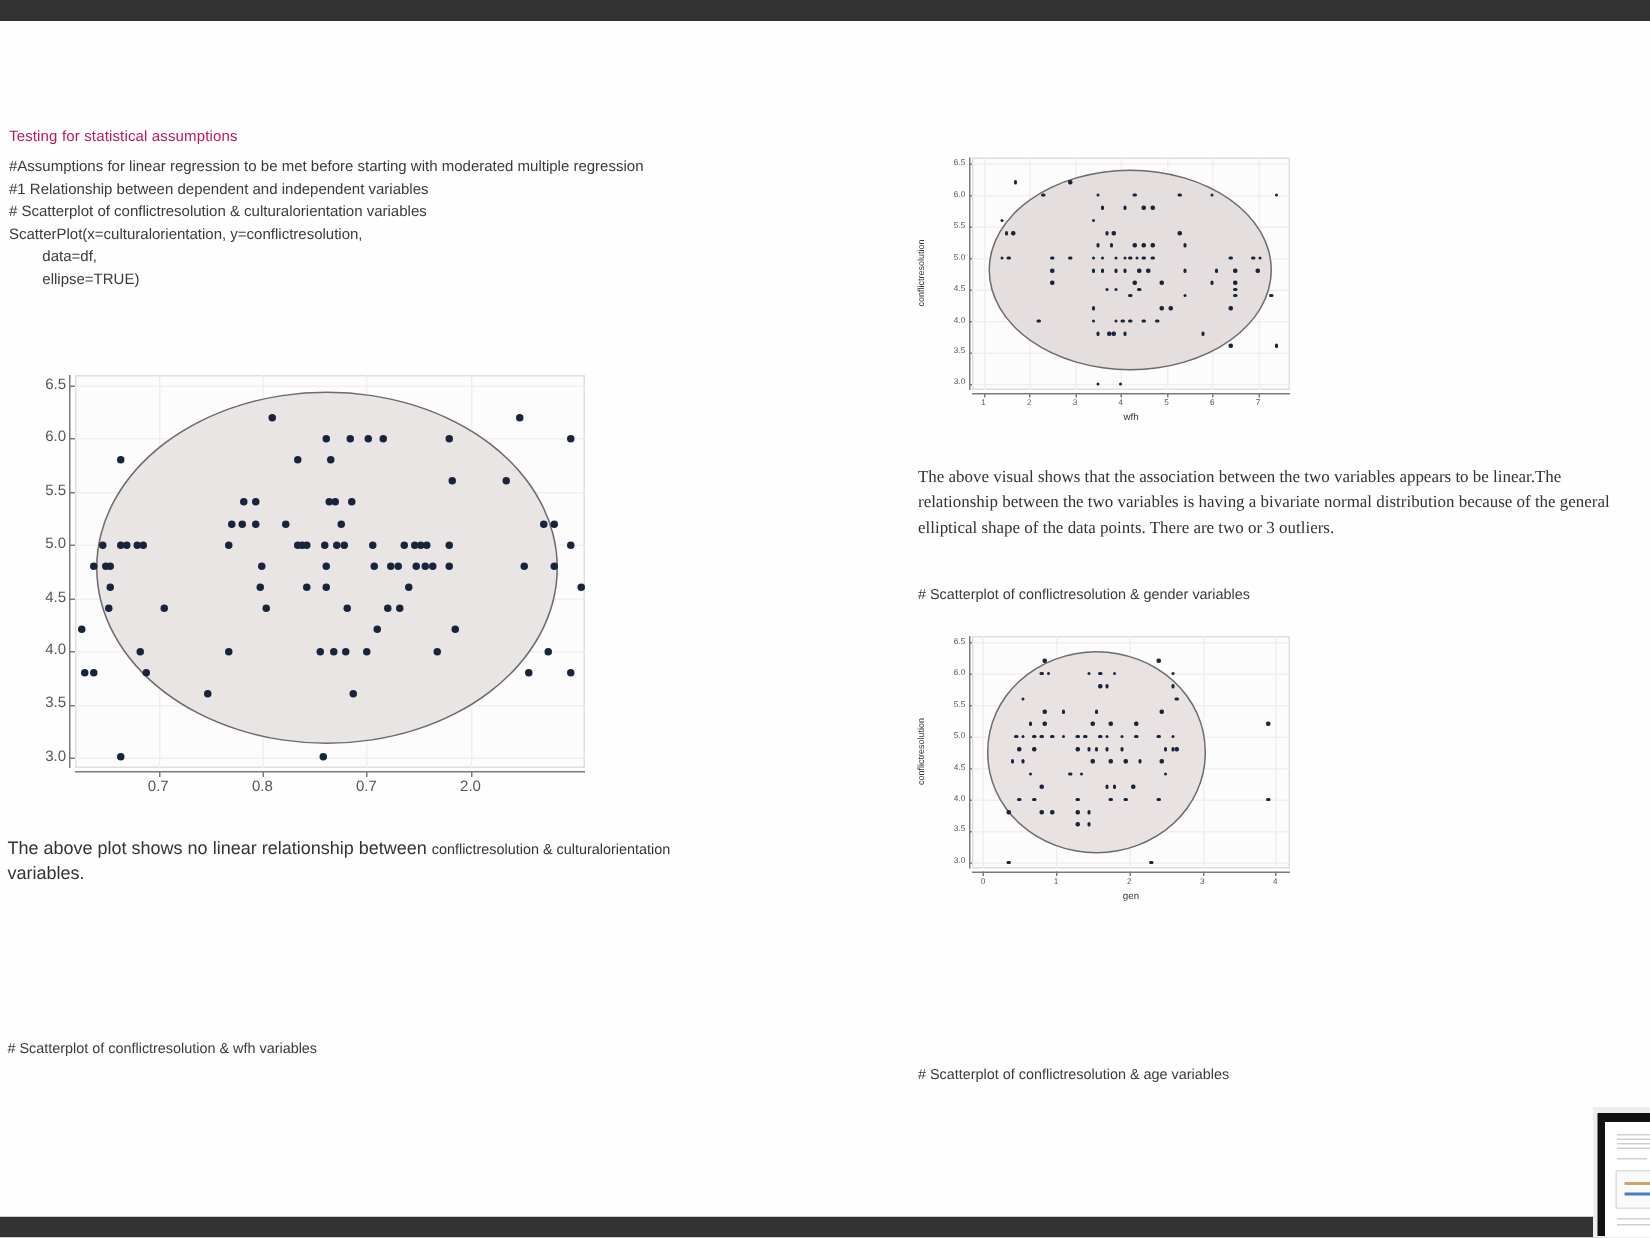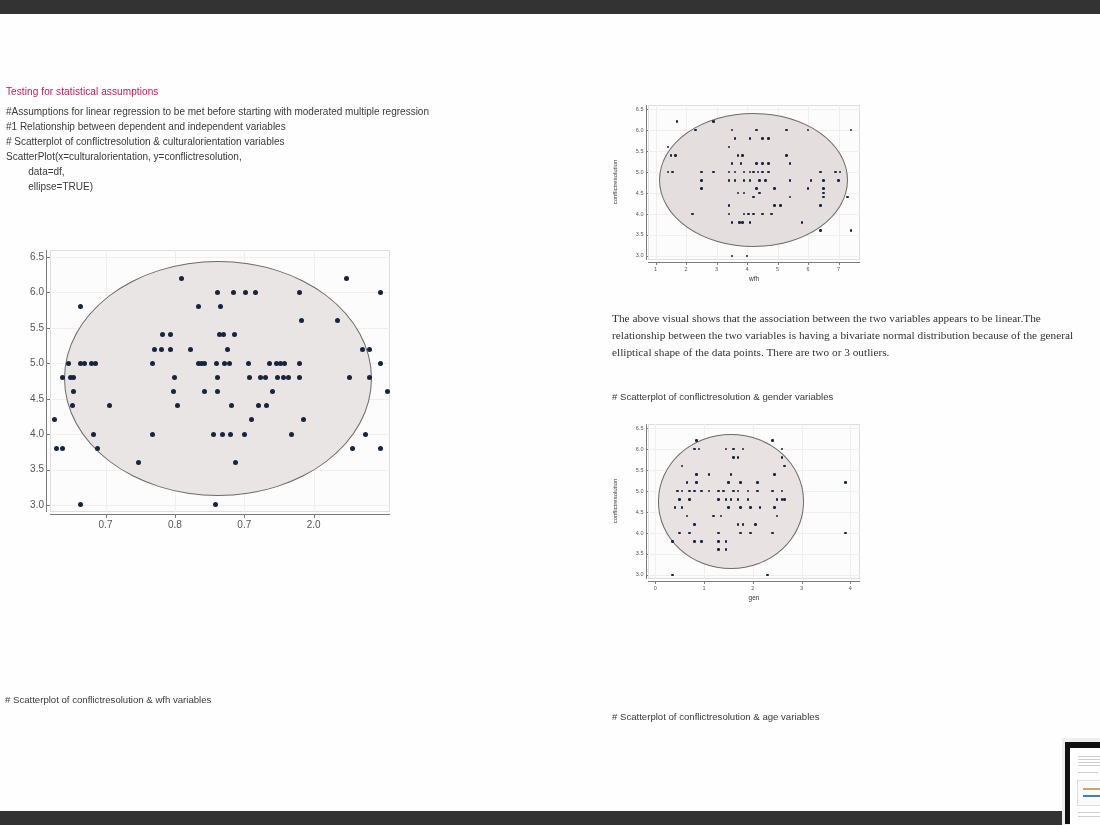--- a/index.html
+++ b/index.html
@@ -228,20 +228,24 @@
       <div class="pt" style="width: 5px; height: 5px; left: 59.9898px; top: 203.77px; background: rgb(24, 36, 60);"></div>
       <div class="pt" style="width: 5px; height: 5px; left: 94.6837px; top: 203.77px; background: rgb(24, 36, 60);"></div>
       <div class="pt" style="width: 5px; height: 5px; left: 350.031px; top: 203.77px; background: rgb(24, 36, 60);"></div>
       <div class="pt" style="width: 5px; height: 5px; left: 377.786px; top: 203.77px; background: rgb(24, 36, 60);"></div>
       <div class="pt" style="width: 5px; height: 5px; left: 136.316px; top: 217.932px; background: rgb(24, 36, 60);"></div>
       <div class="pt" style="width: 5px; height: 5px; left: 233.459px; top: 217.932px; background: rgb(24, 36, 60);"></div>
       <div class="pt" style="width: 5px; height: 5px; left: 78.0306px; top: 260.419px; background: rgb(24, 36, 60);"></div>
       <div class="pt" style="width: 5px; height: 5px; left: 212.643px; top: 260.419px; background: rgb(24, 36, 60);"></div>
     </div>
 
+  <div class="concl-left">
+    <span>The above plot shows no linear relationship between </span><span class="mono-inline">conflictresolution &amp; culturalorientation</span><br>
+    <span>variables.</span>
+  </div>
 
   <div class="note-left-bottom"># Scatterplot of conflictresolution &amp; wfh variables</div>
 
   <div class="chart" id="chart-wfh">
     <div class="panel" style="left: 30px; top: 6px; width: 212px; height: 155px;"></div>
     <div class="axis-title-y" style="width: 62px; left: -34.5px; top: 79.5px;">conflictresolution</div>
     <div class="axis-title-x" style="left: 30px; width: 212px; top: 175.5px;">wfh</div>
   <div class="grid" style="left: 30px; top: 156.811px; width: 212px; height: 1px;"></div>
       <div class="tickmark" style="left: 27.5px; top: 156.811px; width: 2.5px; height: 1px;"></div>
       <div class="ytick" style="font-size: 5.5px; width: 20px; left: 5.5px; top: 153.401px;">3.0</div>

